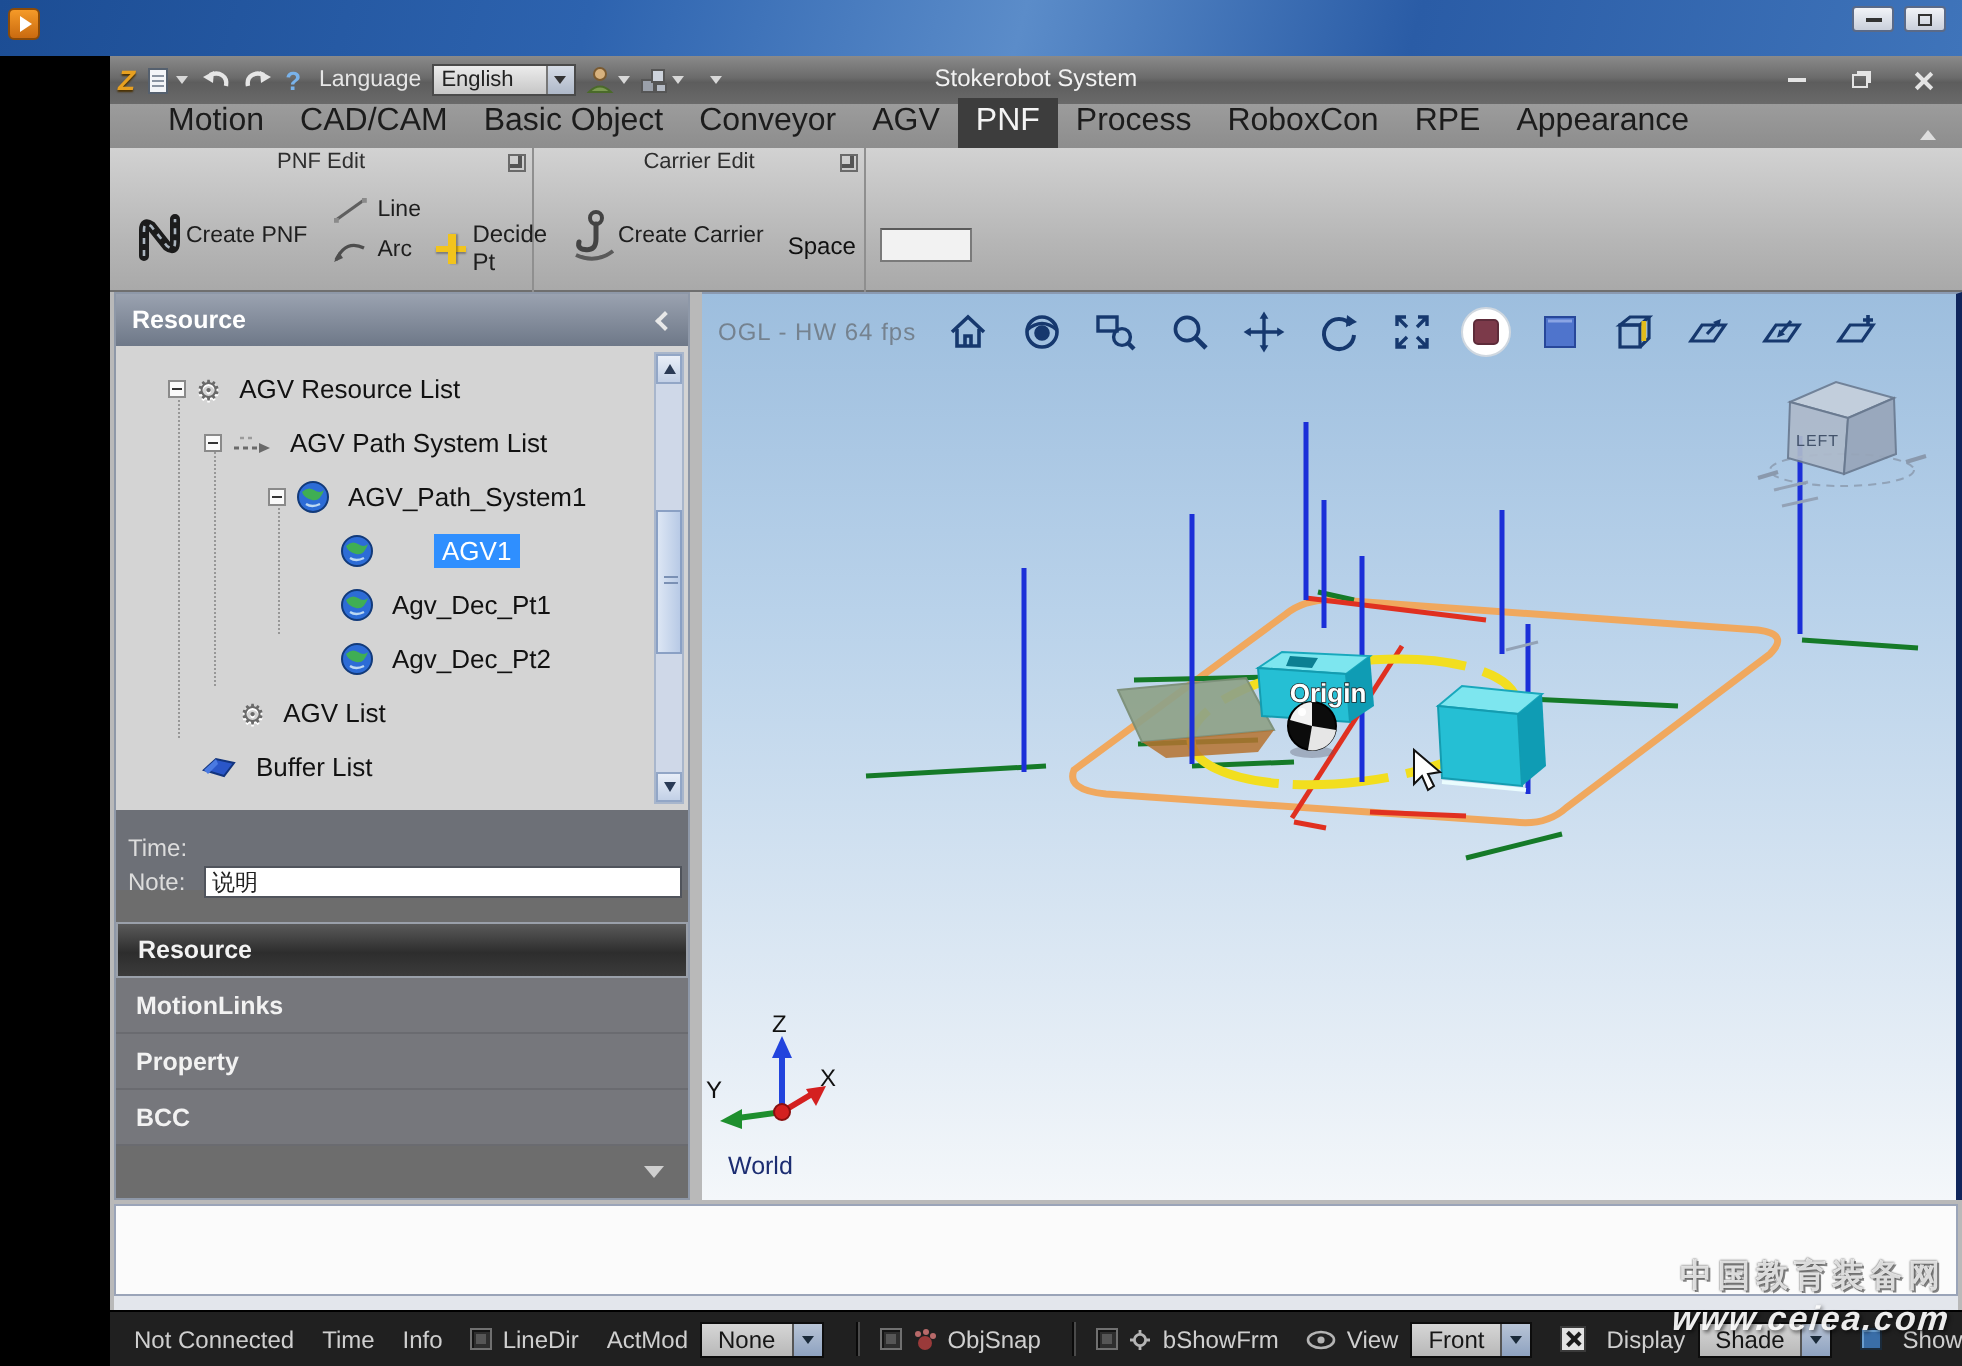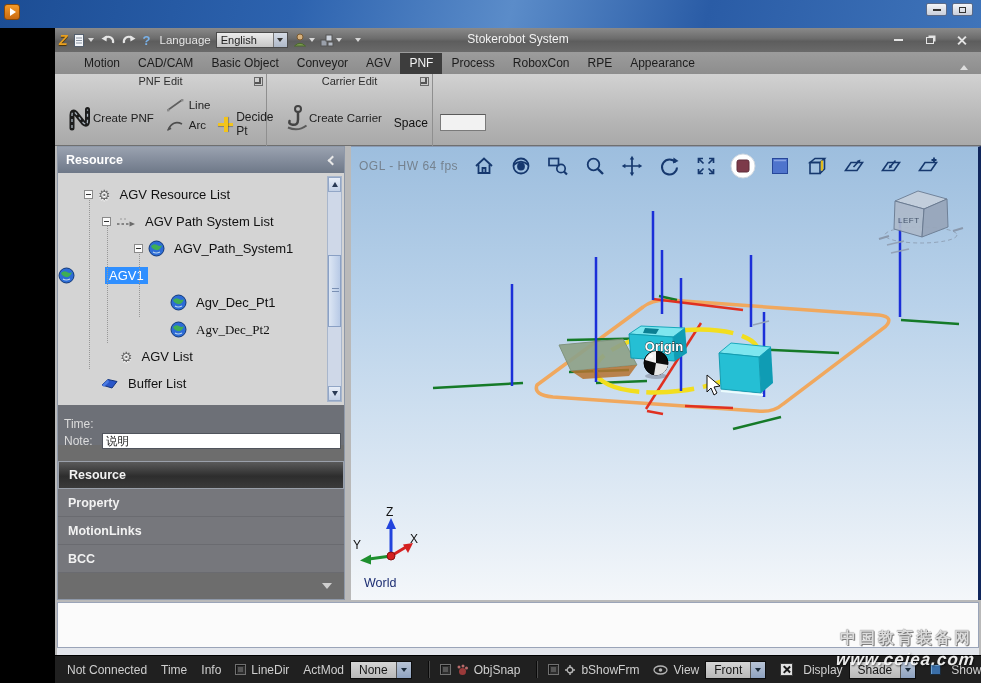--- a/index.html
+++ b/index.html
@@ -43,21 +43,21 @@
   .wbtn { width:18px; height:14px; display:flex; align-items:center; justify-content:center; }
   .min-glyph { width:9px; height:2px; background:#e4e4e4; }
   .restore-glyph { width:8px; height:7px; border:1px solid #e4e4e4; box-shadow:2px -2px 0 -0.5px #e4e4e4; }
   .x-glyph { position:relative; width:10px; height:10px; }
   .x-glyph::before,.x-glyph::after { content:""; position:absolute; left:4px; top:0; width:2px; height:11px; background:#e4e4e4; }
   .x-glyph::before { transform:rotate(45deg);} .x-glyph::after{ transform:rotate(-45deg);}
 
   
   .tabbar { left:0; top:24px; width:926px; height:22px; background:linear-gradient(#9c9c9c,#8d8d8d);
     display:flex; align-items:flex-end; padding-left:20px; }
-  .rtab { padding:3px 9px 4px; font-size:12px; color:#1c1c1c; }
+  .rtab { padding:3px 9px 4px; font-size:16px; color:#1c1c1c; }
   .rtab.sel { background:#3d3d3d; color:#f4f4f4; }
   .tab-chevron { margin-left:auto; margin-right:10px; margin-bottom:4px; color:#e0e0e0; font-size:10px;
      width:14px; text-align:center; }
   .tab-chevron::after{ content:""; display:block; margin:2px auto 0; width:0; height:0;
      border-left:4px solid transparent;border-right:4px solid transparent;border-bottom:5px solid #ddd; }
 
   
   .ribbon { left:0; top:46px; width:926px; height:72px;
     background:linear-gradient(#d2d2d2,#b6b6b6 65%,#a9a9a9); border-bottom:1px solid #6f6f6f; }
   .rgroup { position:absolute; top:0; height:72px; border-right:1px solid #8f8f8f; }
@@ -334,37 +334,37 @@
         </div>
         <div class="trow" style="padding-left:76px;">
           <span class="exp"></span>
           <svg class="ticon" width="17" height="17">
               <circle cx="8.5" cy="8.5" r="7.5" fill="#2d6cd6" stroke="#123a7a"></circle>
               <path d="M3 6 Q6 3 9 5 Q12 7 14 5 Q12 11 8 10 Q4 9 3 6Z" fill="#3fae54"></path>
               <path d="M5 12 Q8 14 12 12" stroke="#bcd8f2" stroke-width="1.2" fill="none"></path>
             </svg>
           <span class="tlabel">AGV_Path_System1</span>
         </div>
-        <div class="trow" style="gap:30px;">
+        <div class="trow" style="padding-left:112px;gap:30px;">
           <svg class="ticon" width="17" height="17">
               <circle cx="8.5" cy="8.5" r="7.5" fill="#2d6cd6" stroke="#123a7a"></circle>
               <path d="M3 6 Q6 3 9 5 Q12 7 14 5 Q12 11 8 10 Q4 9 3 6Z" fill="#3fae54"></path>
               <path d="M5 12 Q8 14 12 12" stroke="#bcd8f2" stroke-width="1.2" fill="none"></path>
             </svg>
           <span class="tlabel sel">AGV1</span>
         </div>
         <div class="trow" style="padding-left:112px;">
           <svg class="ticon" width="17" height="17">
               <circle cx="8.5" cy="8.5" r="7.5" fill="#2d6cd6" stroke="#123a7a"></circle>
               <path d="M3 6 Q6 3 9 5 Q12 7 14 5 Q12 11 8 10 Q4 9 3 6Z" fill="#3fae54"></path>
               <path d="M5 12 Q8 14 12 12" stroke="#bcd8f2" stroke-width="1.2" fill="none"></path>
             </svg>
           <span class="tlabel">Agv_Dec_Pt1</span>
         </div>
-        <div class="trow" style="padding-left:112px;font-family:Liberation Serif, serif;">
+        <div class="trow" style="padding-left:112px;">
           <svg class="ticon" width="17" height="17">
               <circle cx="8.5" cy="8.5" r="7.5" fill="#2d6cd6" stroke="#123a7a"></circle>
               <path d="M3 6 Q6 3 9 5 Q12 7 14 5 Q12 11 8 10 Q4 9 3 6Z" fill="#3fae54"></path>
               <path d="M5 12 Q8 14 12 12" stroke="#bcd8f2" stroke-width="1.2" fill="none"></path>
             </svg>
           <span class="tlabel">Agv_Dec_Pt2</span>
         </div>
         <div class="trow" style="padding-left:62px;">
           <span class="ticon gear-glyph">⚙</span>
           <span class="tlabel">AGV List</span>
@@ -396,24 +396,24 @@
         <span class="tn-label">Note:</span>
         <input class="tn-input" value="说明" style="">
       </div>
     </div>
 
     <div class="sections">
       <div class="sec active">
           <span>Resource</span>
         </div>
       <div class="sec">
+          <span>MotionLinks</span>
+        </div>
+      <div class="sec">
           <span>Property</span>
-        </div>
-      <div class="sec">
-          <span>MotionLinks</span>
         </div>
       <div class="sec">
           <span>BCC</span>
         </div>
     </div>
     <div class="sec-footer">
         <span class="foot-caret"></span>
       </div>
   </div>
 

